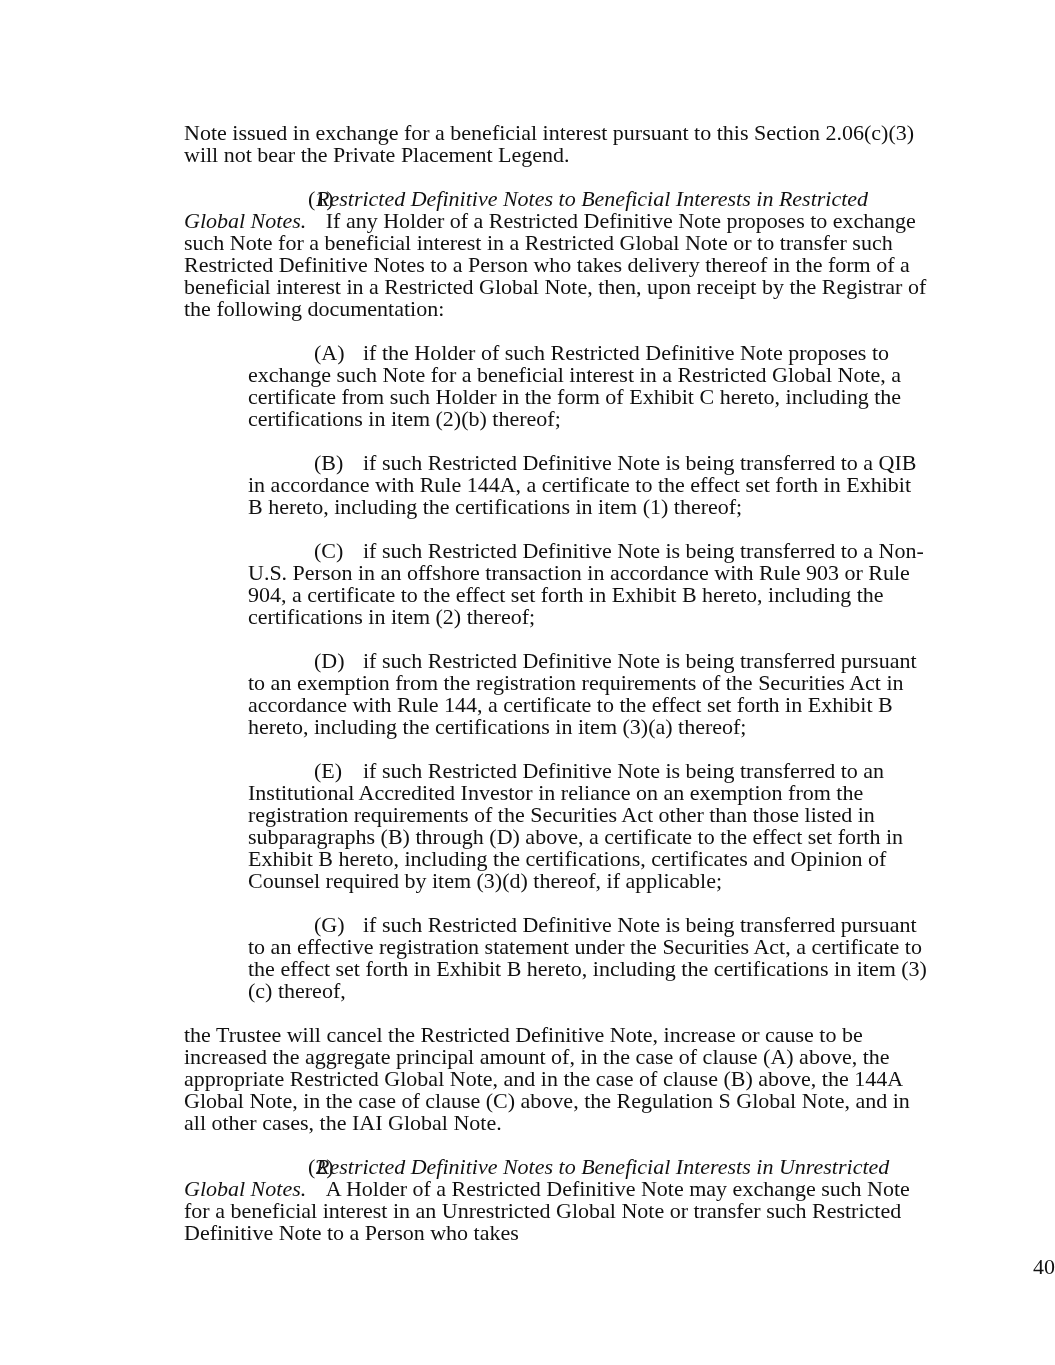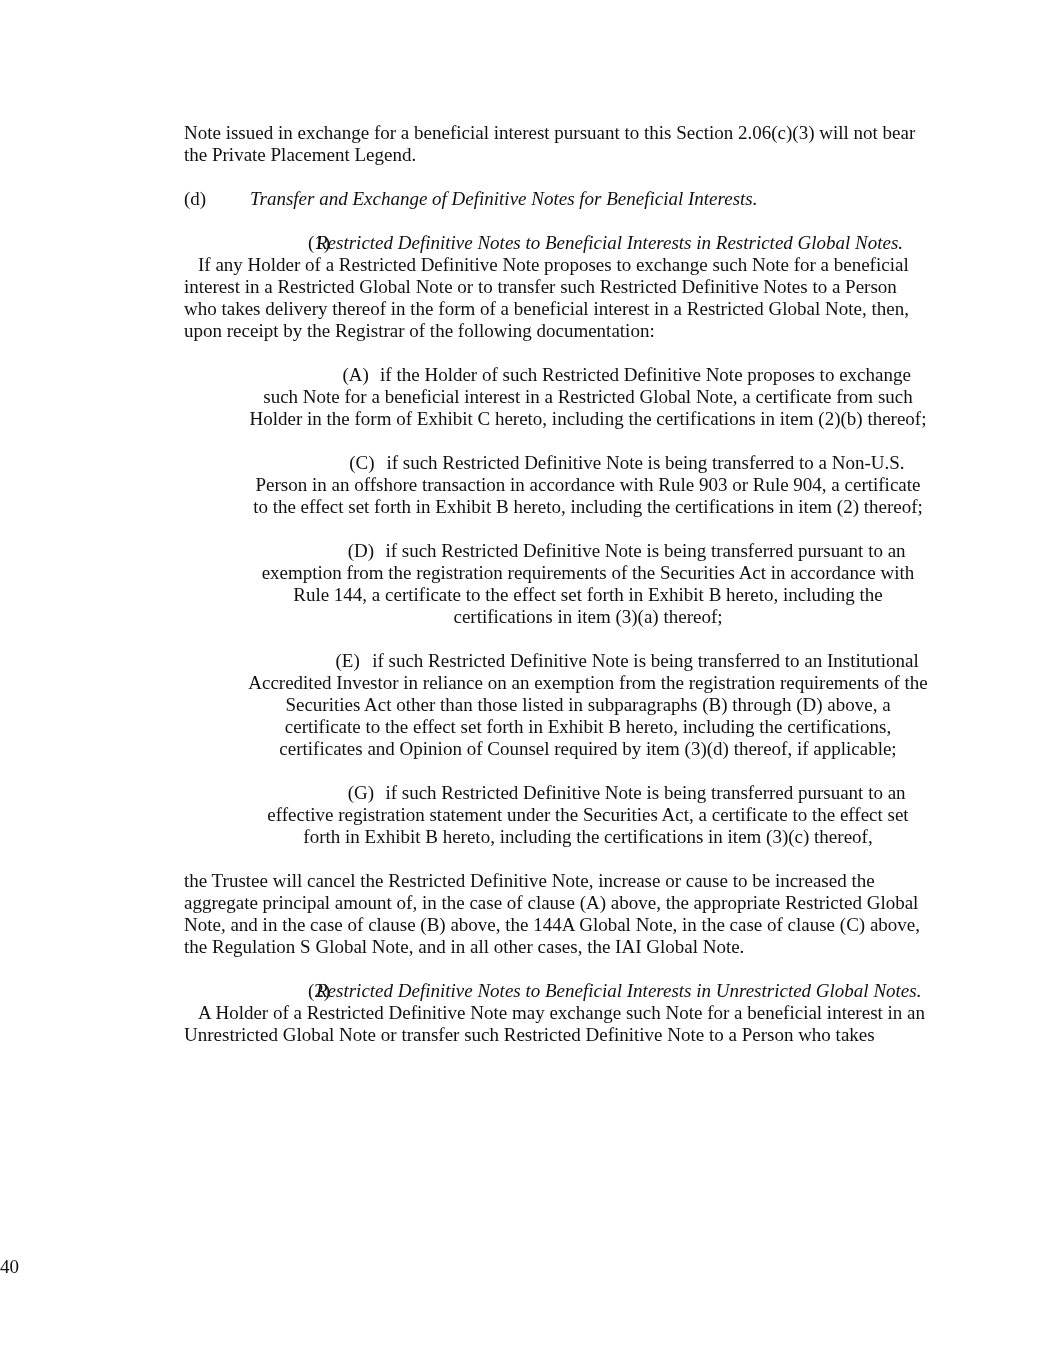--- a/index.html
+++ b/index.html
@@ -8,21 +8,21 @@
     background: #e8e8e8;
   }
   .page {
     position: relative;
     width: 1055px;
     height: 1365px;
     margin: 0 auto;
     background: #ffffff;
     overflow: hidden;
     font-family: "Liberation Serif", "DejaVu Serif", serif;
-    font-size: 19px;
+    font-size: 22px;
     line-height: 22px;
     color: #111111;
     -webkit-font-smoothing: antialiased;
   }
   .content {
     position: absolute;
     left: 184px;
     top: 122px;
     width: 744px;
   }
@@ -33,56 +33,55 @@
   .label {
     display: inline-block;
     font-style: normal;
   }
   .lbl-d   { width: 66px; }
   .num-para { text-indent: 62px; }
   .lbl-num { width: 70px; }
   .sub {
     padding-left: 64px;
     text-indent: 33px;
-    text-align: center;
   }
   .lbl-sub { width: 82px; }
   .it { font-style: italic; }
   .sent-gap { margin-left: 14px; }
   .page-number {
     position: absolute;
     top: 1256px;
     left: 0;
     width: 100%;
-    text-align: left;
+    text-align: right;
   }
 </style>
 </head>
 <body>
 
 <div class="page" style="background: rgb(255, 255, 255); color: rgb(17, 17, 17);">
   <div class="content">
 
     <p class="para">Note issued in exchange for a beneficial interest pursuant to this Section 2.06(c)(3) will not bear the Private Placement Legend.</p>
 
-    <p class="para">
-      <span class="label lbl-d">(d)</span><span class="it">Transfer and Exchange of Definitive Notes for Beneficial Interests.</span>
-    </p>
 
     <p class="para num-para">
       <span class="label lbl-num">(1)</span><span class="it">Restricted Definitive Notes to Beneficial Interests in Restricted Global Notes.</span>
       <span class="sent-gap">If any Holder of a Restricted Definitive Note proposes to exchange such Note for a beneficial interest in a Restricted Global Note or to transfer such Restricted Definitive Notes to a Person who takes delivery thereof in the form of a beneficial interest in a Restricted Global Note, then, upon receipt by the Registrar of the following documentation:</span>
     </p>
 
     <div>
 
         <p class="para sub">
           <span class="label lbl-sub">(A)</span><span>if the Holder of such Restricted Definitive Note proposes to exchange such Note for a beneficial interest in a Restricted Global Note, a certificate from such Holder in the form of Exhibit C hereto, including the certifications in item (2)(b) thereof;</span>
         </p>
 
+        <p class="para sub">
+          <span class="label lbl-sub">(B)</span><span>if such Restricted Definitive Note is being transferred to a QIB in accordance with Rule 144A, a certificate to the effect set forth in Exhibit B hereto, including the certifications in item (1) thereof;</span>
+        </p>
 
         <p class="para sub">
           <span class="label lbl-sub">(C)</span><span>if such Restricted Definitive Note is being transferred to a Non-U.S. Person in an offshore transaction in accordance with Rule 903 or Rule 904, a certificate to the effect set forth in Exhibit B hereto, including the certifications in item (2) thereof;</span>
         </p>
 
         <p class="para sub">
           <span class="label lbl-sub">(D)</span><span>if such Restricted Definitive Note is being transferred pursuant to an exemption from the registration requirements of the Securities Act in accordance with Rule 144, a certificate to the effect set forth in Exhibit B hereto, including the certifications in item (3)(a) thereof;</span>
         </p>
 
         <p class="para sub">

